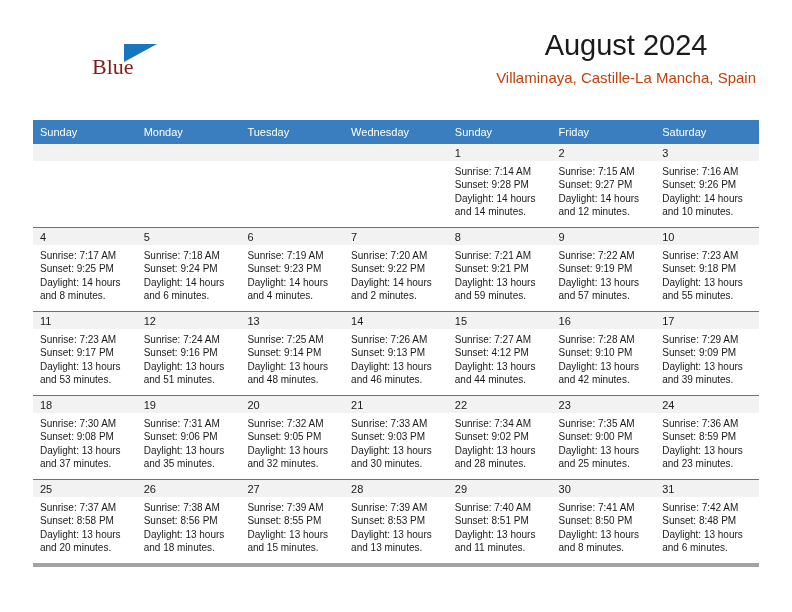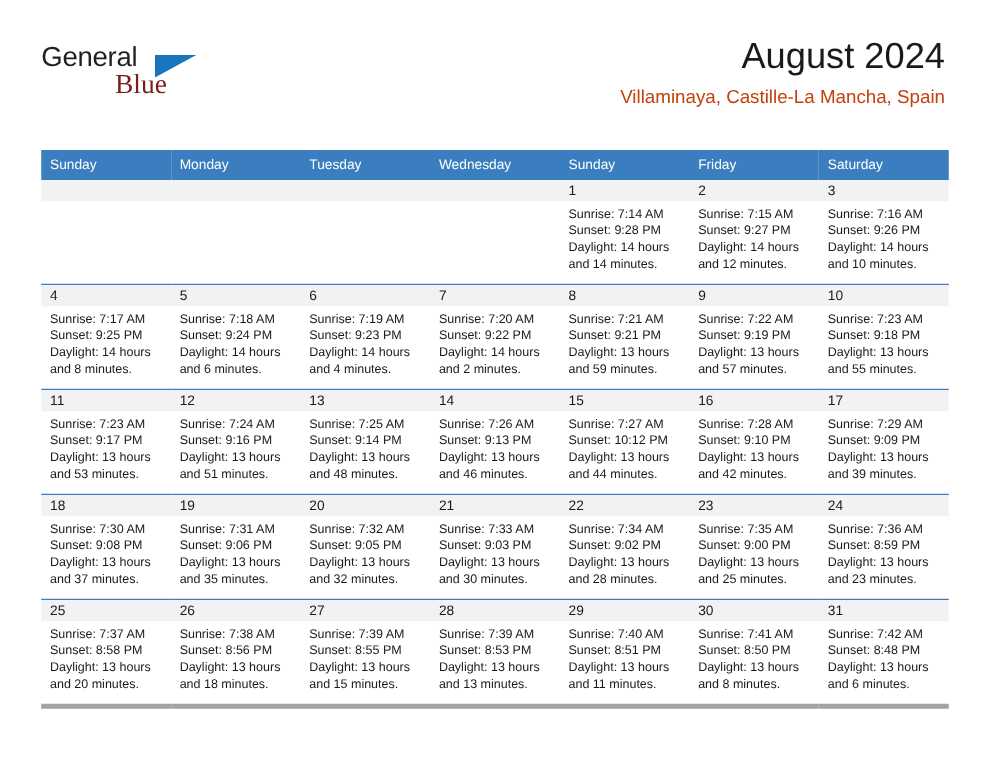--- a/index.html
+++ b/index.html
@@ -60,21 +60,21 @@
     left: 59px;
     top: 21px;
     font-size: 22px;
     color: #7f1d1d;
     font-family: Liberation Serif, serif;
   }
   .title-block {
     position: absolute;
     right: 36px;
     top: 28px;
-    text-align: right;
+    text-align: center;
   }
   .cal-title {
     font-size: 29px;
     color: #1a1a1a;
     font-weight: normal;
     line-height: 34px;
     white-space: nowrap;
   }
   .cal-subtitle {
     font-size: 15px;
@@ -142,21 +142,20 @@
   }
 </style>
 </head>
 <body>
 
 <div class="page">
 
   <div class="header">
 
     <div class="brand">
-      <span class="brand-line1">General</span>
       <span class="brand-triangle"></span>
       <span class="brand-line2">Blue</span>
     </div>
 
     <div class="title-block">
       <div class="cal-title">August 2024</div>
       <div class="cal-subtitle">Villaminaya, Castille-La Mancha, Spain</div>
     </div>
 
   </div>
@@ -314,21 +313,21 @@
               <div>Sunrise: 7:26 AM</div>
               <div>Sunset: 9:13 PM</div>
               <div>Daylight: 13 hours</div>
               <div>and 46 minutes.</div>
             </div>
           </td>
           <td>
             <div class="daynum-strip">15</div>
             <div class="cell-info">
               <div>Sunrise: 7:27 AM</div>
-              <div>Sunset: 10:12 PM</div>
+              <div>Sunset: 4:12 PM</div>
               <div>Daylight: 13 hours</div>
               <div>and 44 minutes.</div>
             </div>
           </td>
           <td>
             <div class="daynum-strip">16</div>
             <div class="cell-info">
               <div>Sunrise: 7:28 AM</div>
               <div>Sunset: 9:10 PM</div>
               <div>Daylight: 13 hours</div>

